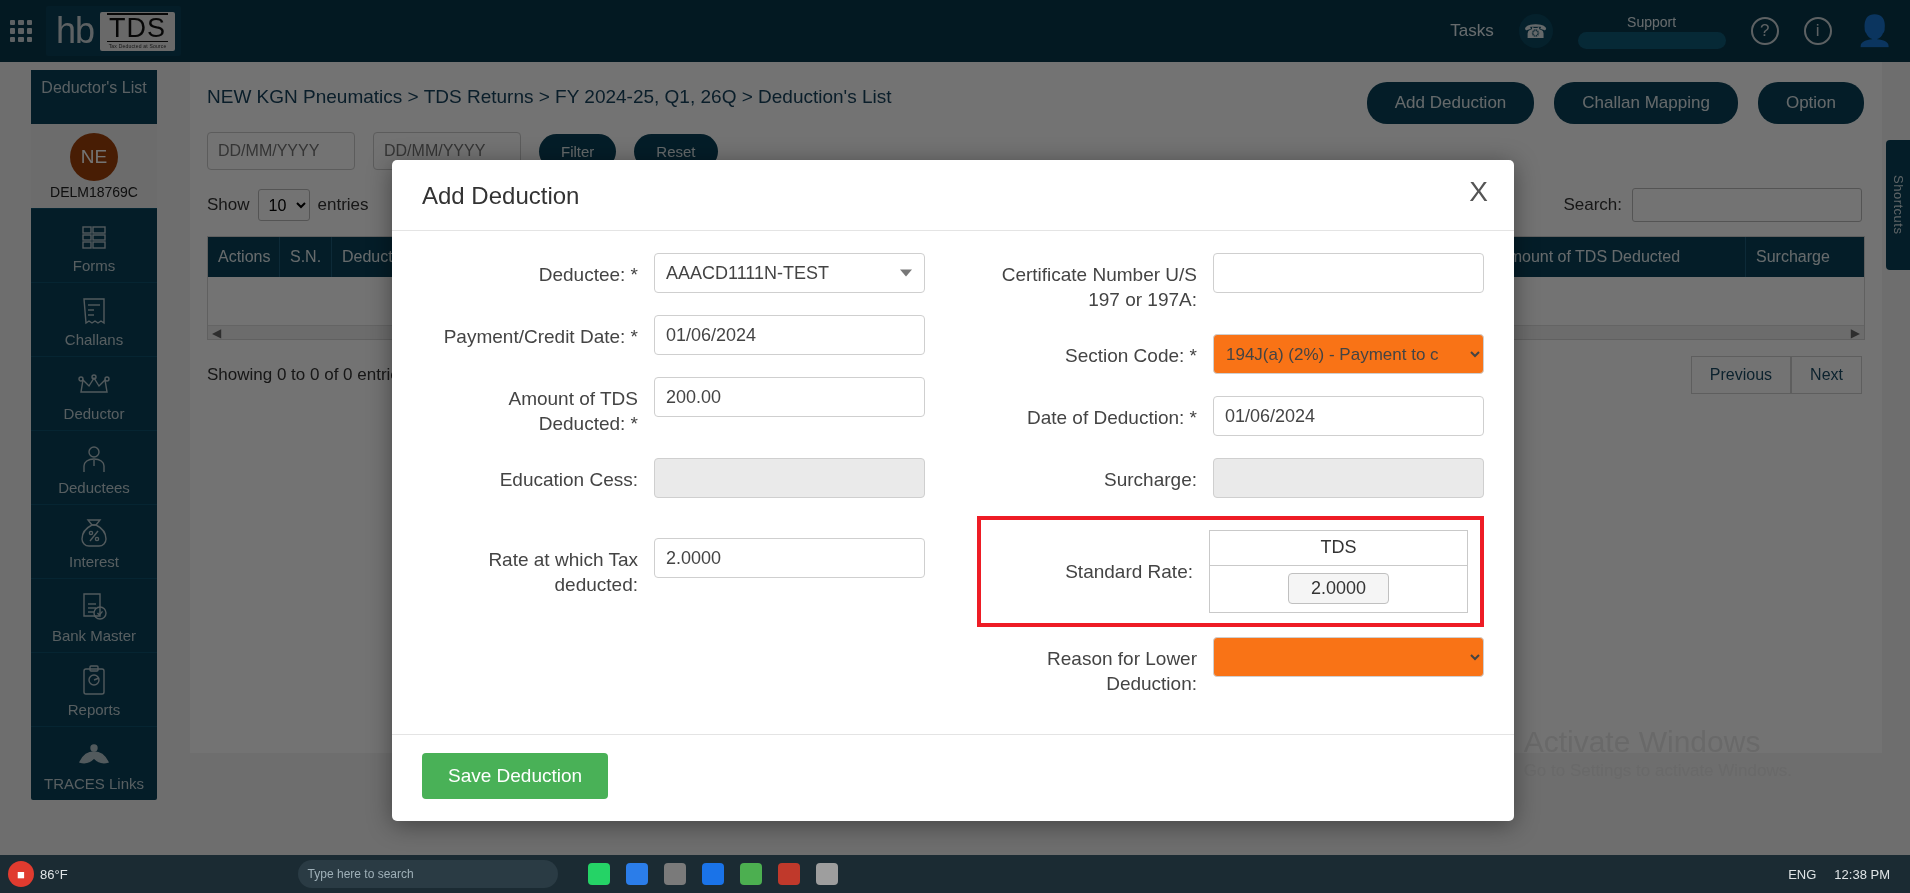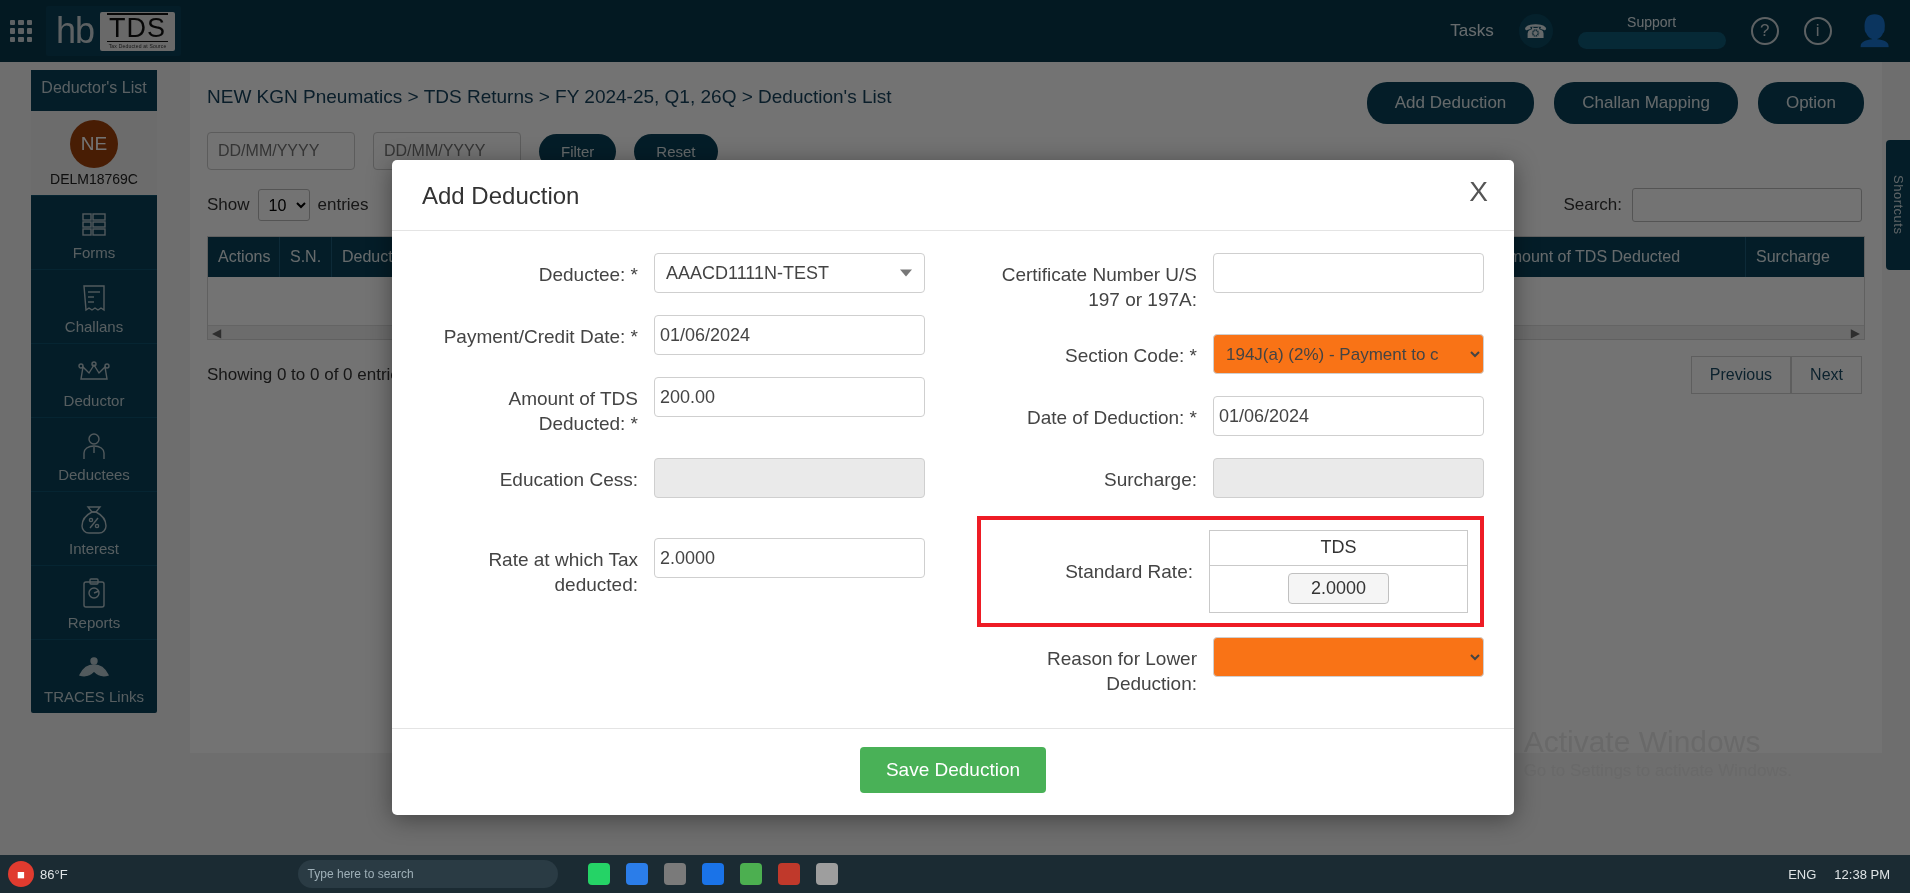--- a/index.html
+++ b/index.html
@@ -34,21 +34,21 @@
   .support-label { color: #e4eef2; font-size: 14px; margin-bottom: 2px; }
   .support-pill { width: 148px; height: 17px; background: #0f5b78; border-radius: 9px; }
   .circ-icon { width: 28px; height: 28px; border-radius: 50%; border: 2px solid #cfd8dc;
     color: #cfd8dc; font-size: 17px; display: flex; align-items: center; justify-content: center; }
   .user-icon { color: #cfd8dc; font-size: 30px; line-height: 30px; }
 
   
   .sidebar { position: absolute; top: 70px; left: 31px; width: 126px; background: #0b4259;
      z-index: 12; border-radius: 2px; }
   .sb-head { background: #0b4259; color: #c7d6dc; text-align: center; font-size: 16px;
-     padding: 8px 4px 14px; line-height: 19px; }
+     padding: 8px 4px 27px; line-height: 19px; }
   .sb-account { background: #efefef; padding: 9px 0 8px; text-align: center; }
   .sb-avatar { width: 48px; height: 48px; border-radius: 50%; background: #a0410b; color: #fff;
      margin: 0 auto 3px; font-size: 19px; display: flex; align-items: center; justify-content: center; }
   .sb-tan { font-size: 14px; color: #222; }
   .sb-item { border-top: 1px solid #0e5270; padding: 9px 0 8px; text-align: center; cursor: pointer; }
   .sb-item:first-of-type { border-top: none; }
   .sb-icon { height: 38px; display: flex; align-items: center; justify-content: center; }
   .sb-icon svg { stroke: #b6c7ce; fill: none; stroke-width: 1.4; }
   .sb-label { color: #c0d0d6; font-size: 15px; margin-top: 1px; }
 
@@ -100,41 +100,41 @@
   .modal-title { font-size: 24px; color: #333; font-weight: 400; }
   .modal-close { position: absolute; right: 26px; top: 16px; font-size: 28px; color: #555;
     background: none; border: none; cursor: pointer; font-family: inherit; }
   .modal-body { padding: 22px 30px 10px; }
   .grid2 { display: grid; grid-template-columns: 1fr 1fr; column-gap: 56px; }
   .frow { display: flex; align-items: flex-start; margin-bottom: 22px; }
   .flabel { width: 232px; text-align: right; padding-top: 9px; padding-right: 16px;
     font-size: 19px; color: #444; line-height: 25px; }
   .fctl { flex: 1; }
   .inp { width: 100%; height: 40px; border: 1px solid #cfcfcf; border-radius: 4px;
-    padding: 0 5px; font-size: 18px; color: #444; font-family: inherit; background: #fff; }
+    padding: 0 11px; font-size: 18px; color: #444; font-family: inherit; background: #fff; }
   .inp.readonly { background: #eaeaea; }
   .sel { width: 100%; height: 40px; border: 1px solid #cfcfcf; border-radius: 4px;
     padding: 0 8px; font-size: 17px; color: #444; font-family: inherit; background: #f97316; }
   .sel2 { position: relative; width: 100%; height: 40px; border: 1px solid #cfcfcf;
     border-radius: 4px; padding: 0 11px; font-size: 18px; color: #444;
     display: flex; align-items: center; background: #fff; cursor: pointer; }
   .sel2 .caret { position: absolute; right: 12px; top: 50%; transform: translateY(-50%);
     width: 0; height: 0; border-left: 6px solid transparent; border-right: 6px solid transparent;
     border-top: 7px solid #777; }
   .highlight-box { border: 4px solid #ee1c25; padding: 10px 12px 10px 0;
     margin: -4px 0 10px -4px; display: flex; align-items: center; }
   .highlight-box .flabel { width: 228px; padding-top: 0; }
   .std-rate-table { flex: 1; border: 1px solid #c9c9c9; }
   .std-rate-hd { text-align: center; font-size: 18px; color: #333; padding: 6px 0 7px;
     border-bottom: 1px solid #c9c9c9; }
   .std-rate-bd { text-align: center; padding: 7px 0 8px; }
   .std-rate-val { display: inline-block; border: 1px solid #c0c0c0; border-radius: 4px;
     background: #f5f5f5; font-size: 18px; color: #333; padding: 4px 22px; }
   .modal-foot { border-top: 1px solid #e4e4e4; padding: 18px 30px 22px;
-    display: flex; justify-content: center; }
+    display: flex; justify-content: flex-start; margin-top: 6px; }
   .btn-save { background: #49b157; color: #fff; border: none; border-radius: 4px;
     font-size: 19px; padding: 12px 26px; font-family: inherit; cursor: pointer; }
 
   
   .watermark { position: absolute; right: 118px; bottom: 112px; color: #e9e9e9;
     z-index: 5; text-align: left; }
   .wm1 { font-size: 30px; line-height: 38px; }
   .wm2 { font-size: 17px; }
 
   
@@ -250,20 +250,33 @@
             <path d="M9 3h12l-4 5h-4z"></path>
             <path d="M13 8c-6 3-10 8-10 14a7 7 0 0 0 7 7h10a7 7 0 0 0 7-7c0-6-4-11-10-14z"></path>
             <line x1="11" y1="24" x2="19" y2="14"></line>
             <circle cx="12" cy="16" r="1.6"></circle>
             <circle cx="18" cy="22" r="1.6"></circle>
           </svg>
       </span>
       <div class="sb-label">Interest</div>
     </div>
 
+    <div class="sb-item">
+      <span class="sb-icon">
+        <svg width="30" height="32" viewBox="0 0 30 32">
+            <path d="M5 3h16v22H5z"></path>
+            <line x1="9" y1="13" x2="17" y2="13"></line>
+            <line x1="9" y1="17" x2="17" y2="17"></line>
+            <line x1="9" y1="21" x2="15" y2="21"></line>
+            <circle cx="21" cy="22" r="6"></circle>
+            <path d="M18.5 22l1.8 2 3.2-3.6"></path>
+          </svg>
+      </span>
+      <div class="sb-label">Bank Master</div>
+    </div>
 
     <div class="sb-item">
       <span class="sb-icon">
         <svg width="26" height="32" viewBox="0 0 26 32">
             <rect x="3" y="4" width="20" height="25" rx="2"></rect>
             <rect x="9" y="1" width="8" height="5" rx="1"></rect>
             <circle cx="13" cy="15" r="5"></circle>
             <line x1="13" y1="15" x2="18" y2="13"></line>
           </svg>
       </span>

